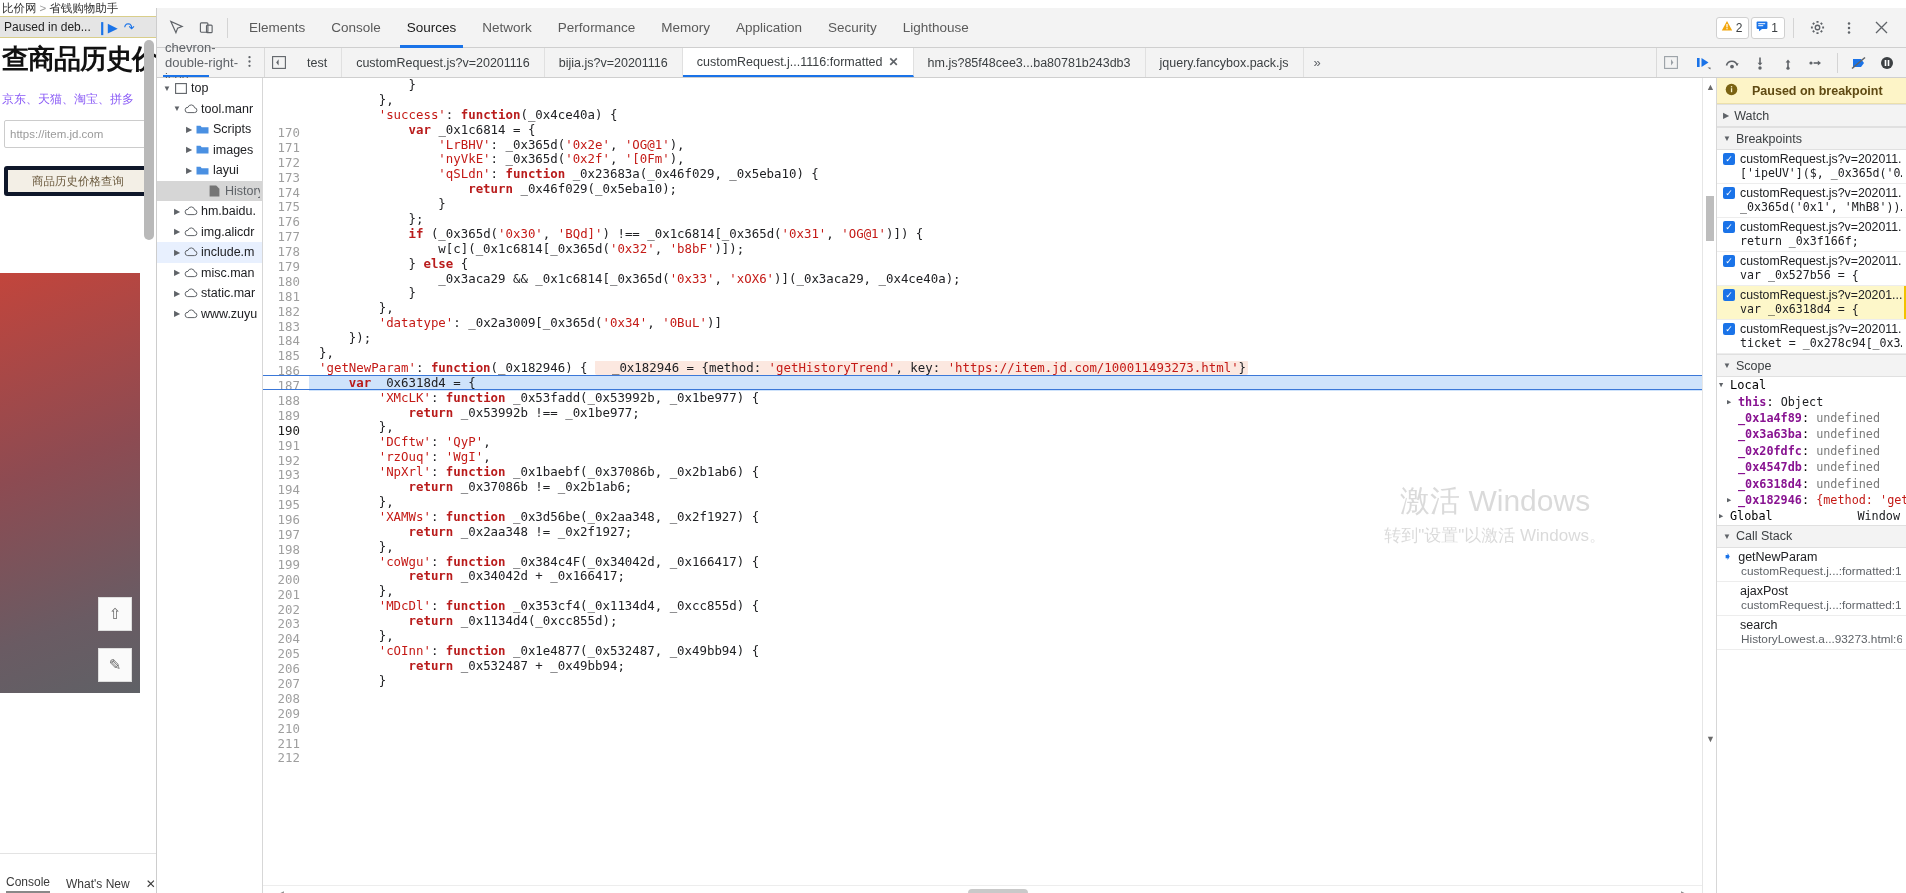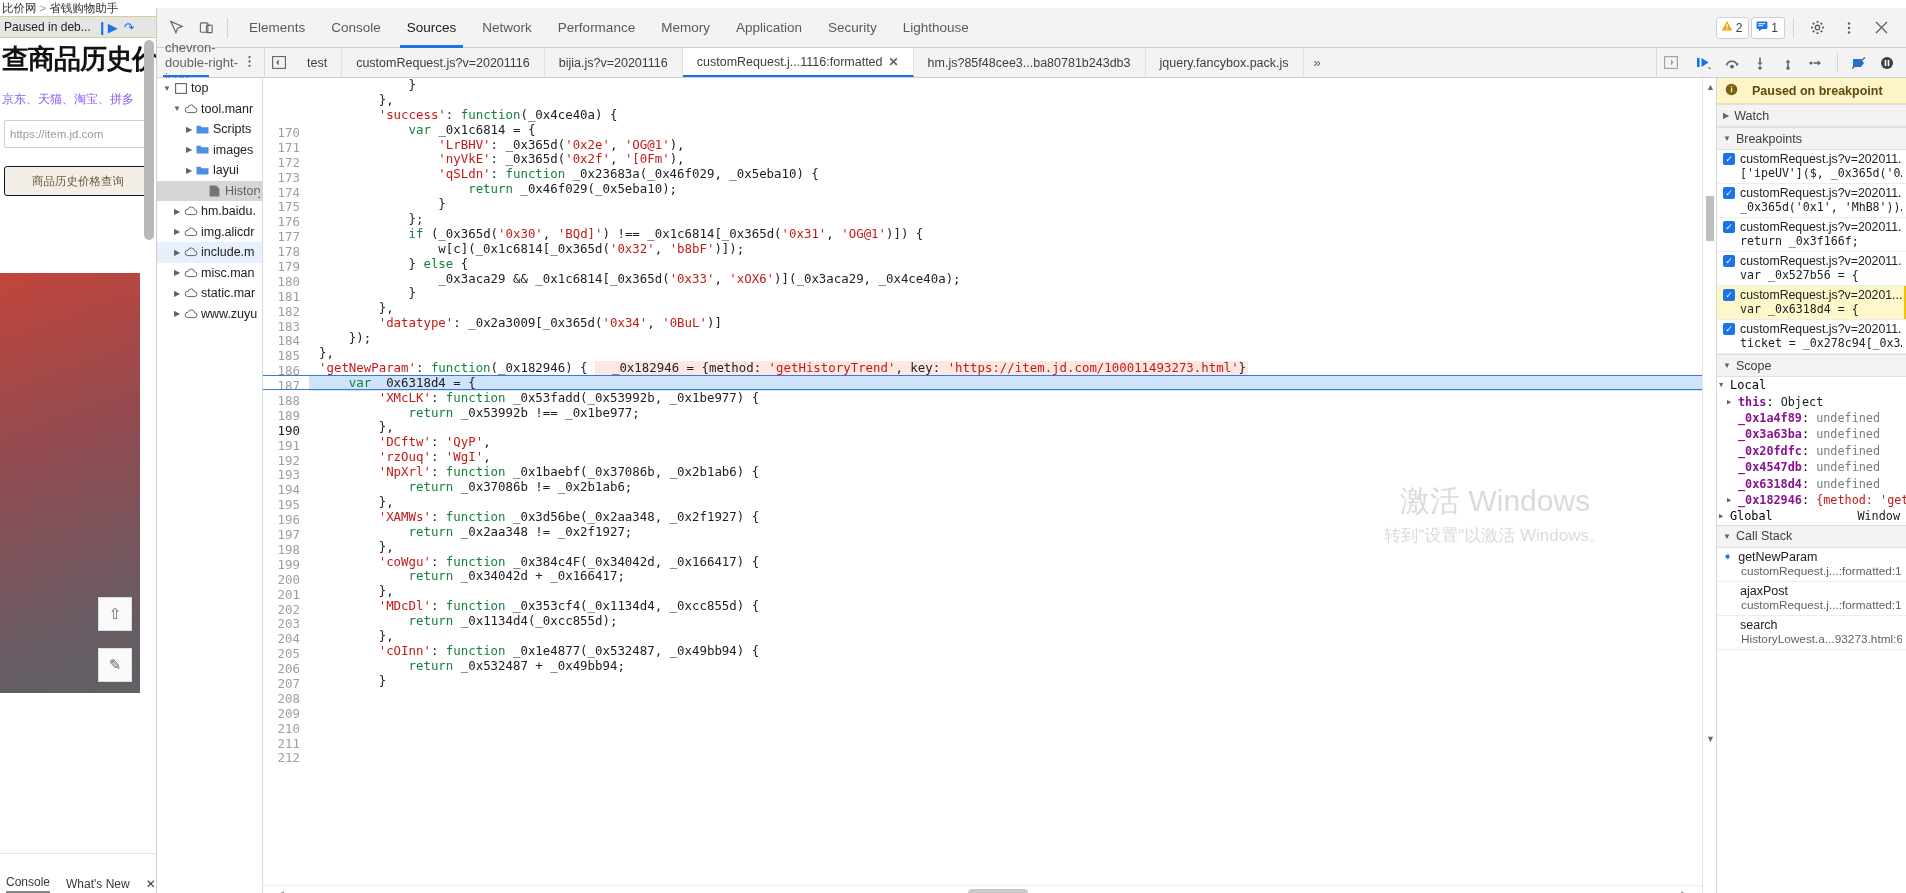--- a/index.html
+++ b/index.html
@@ -15,21 +15,21 @@
   .page-bg { position: absolute; left: 0; top: 0; width: 156px; height: 893px; background: #fff; overflow: hidden; }
   .pg-crumb { height: 16px; font-size: 11.5px; color: #333; padding: 1px 2px; white-space: nowrap; overflow: hidden; }
   .pg-crumb .sep { color: #999; margin: 0 3px; }
   .pg-paused { height: 22px; background: #e5e5e5; border-top: 1px solid #d9ce8a; border-bottom: 1px solid #d9ce8a;
                display: flex; align-items: center; gap: 6px; padding: 0 4px; font-size: 12px; color: #222; white-space: nowrap; }
   .pg-paused .pbtn { color: #1a73e8; font-size: 13px; line-height: 1; }
   .pg-title { font-size: 27px; font-weight: bold; color: #111; letter-spacing: -1px; padding: 3px 0 0 2px; white-space: nowrap; overflow: hidden; }
   .pg-sub { font-size: 12px; color: #8b5cf6; padding: 14px 2px 0 2px; white-space: nowrap; overflow: hidden; }
   .pg-input { margin: 12px 4px 12px 4px; height: 28px; border: 1px solid #ccc; border-radius: 2px;
               font-size: 11.5px; color: #9a9a9a; display: flex; align-items: center; padding: 0 5px; white-space: nowrap; overflow: hidden; }
-  .pg-btn { margin: 18px 4px 0 4px; height: 30px; background: #f3efe6; border: 1px solid #0f172a; border-radius: 3px;
+  .pg-btn { margin: 18px 4px 0 4px; height: 30px; background: #f3efe6; border: 4px solid #0f172a; border-radius: 3px;
             display: flex; align-items: center; justify-content: center; font-size: 11.5px; color: #6b5a3e; white-space: nowrap; overflow: hidden; }
   .pg-banner { position: absolute; left: 0; top: 273px; width: 140px; height: 420px;
                background: linear-gradient(160deg,#c2453c 0%, #8d4b52 45%, #6a5b63 80%, #5f6166 100%); }
   .pg-fab { position: absolute; left: 98px; width: 34px; height: 34px; background: #fafafa; border: 1px solid #ddd;
             display: flex; align-items: center; justify-content: center; color: #666; font-size: 15px; }
   .pg-fab.a { top: 597px; }
   .pg-fab.b { top: 648px; }
   .pg-vscroll { position: absolute; right: 2px; top: 40px; width: 10px; height: 200px; background: #b9b9b9; border-radius: 5px; }
   .pg-bottombar { position: absolute; left: 0; bottom: 0; width: 156px; height: 40px; background: #fff; border-top: 1px solid #e3e3e3; }
   .pg-hscroll { position: absolute; left: 0; bottom: 18px; width: 156px; height: 16px; background: #f1f1f1; border-top: 1px solid #e0e0e0;
@@ -90,21 +90,21 @@
   
   .editor { flex: 1; background: #fff; position: relative; overflow: hidden; display: flex; flex-direction: column; min-width: 0; }
   .code-wrap { flex: 1; overflow: hidden; position: relative; }
   .code { font-family: "DejaVu Sans Mono", monospace; font-size: 12.4px; line-height: 14.9px; white-space: pre; }
   .cline { display: flex; height: 14.9px; }
   .gutter { width: 46px; flex: none; text-align: right; padding-right: 8px; color: #9e9e9e; background: #fff;
             border-right: 1px solid #e8e8e8; margin-top: 48px; }
   .ctext { padding-left: 10px; flex: 1; color: #202124; overflow: hidden; }
   .cline.exec .gutter { background: #cfe3fb; color: #1a1a1a; border-right-color: #cfe3fb; }
   .cline.exec .ctext { background: #cfe3fb; }
-  .kw { color: #15803d; }
+  .kw { color: #b91c1c; font-weight: bold; }
   .str { color: #c41a16; }
   .pill { background: #fce8e0; border-radius: 2px; padding: 0 2px; color: #202124; }
   .underline-row { position: absolute; left: 0; right: 0; height: 1px; background: #3b78d8; }
   .editor-hscroll { height: 16px; background: #fff; border-top: 1px solid #ededed; display: flex; align-items: center;
                     padding: 0 14px; justify-content: space-between; }
   .eh-thumb { width: 60px; height: 9px; background: #c9c9c9; border-radius: 4px; margin-left: 30px; }
   .eh-arrow { color: #8a8a8a; font-size: 9px; }
   .status-bar { height: 26px; background: #f3f3f3; border-top: 1px solid #d7d7d7; display: flex; align-items: center;
                 font-size: 12.5px; color: #3c4043; padding: 0 14px; justify-content: space-between; }
 

